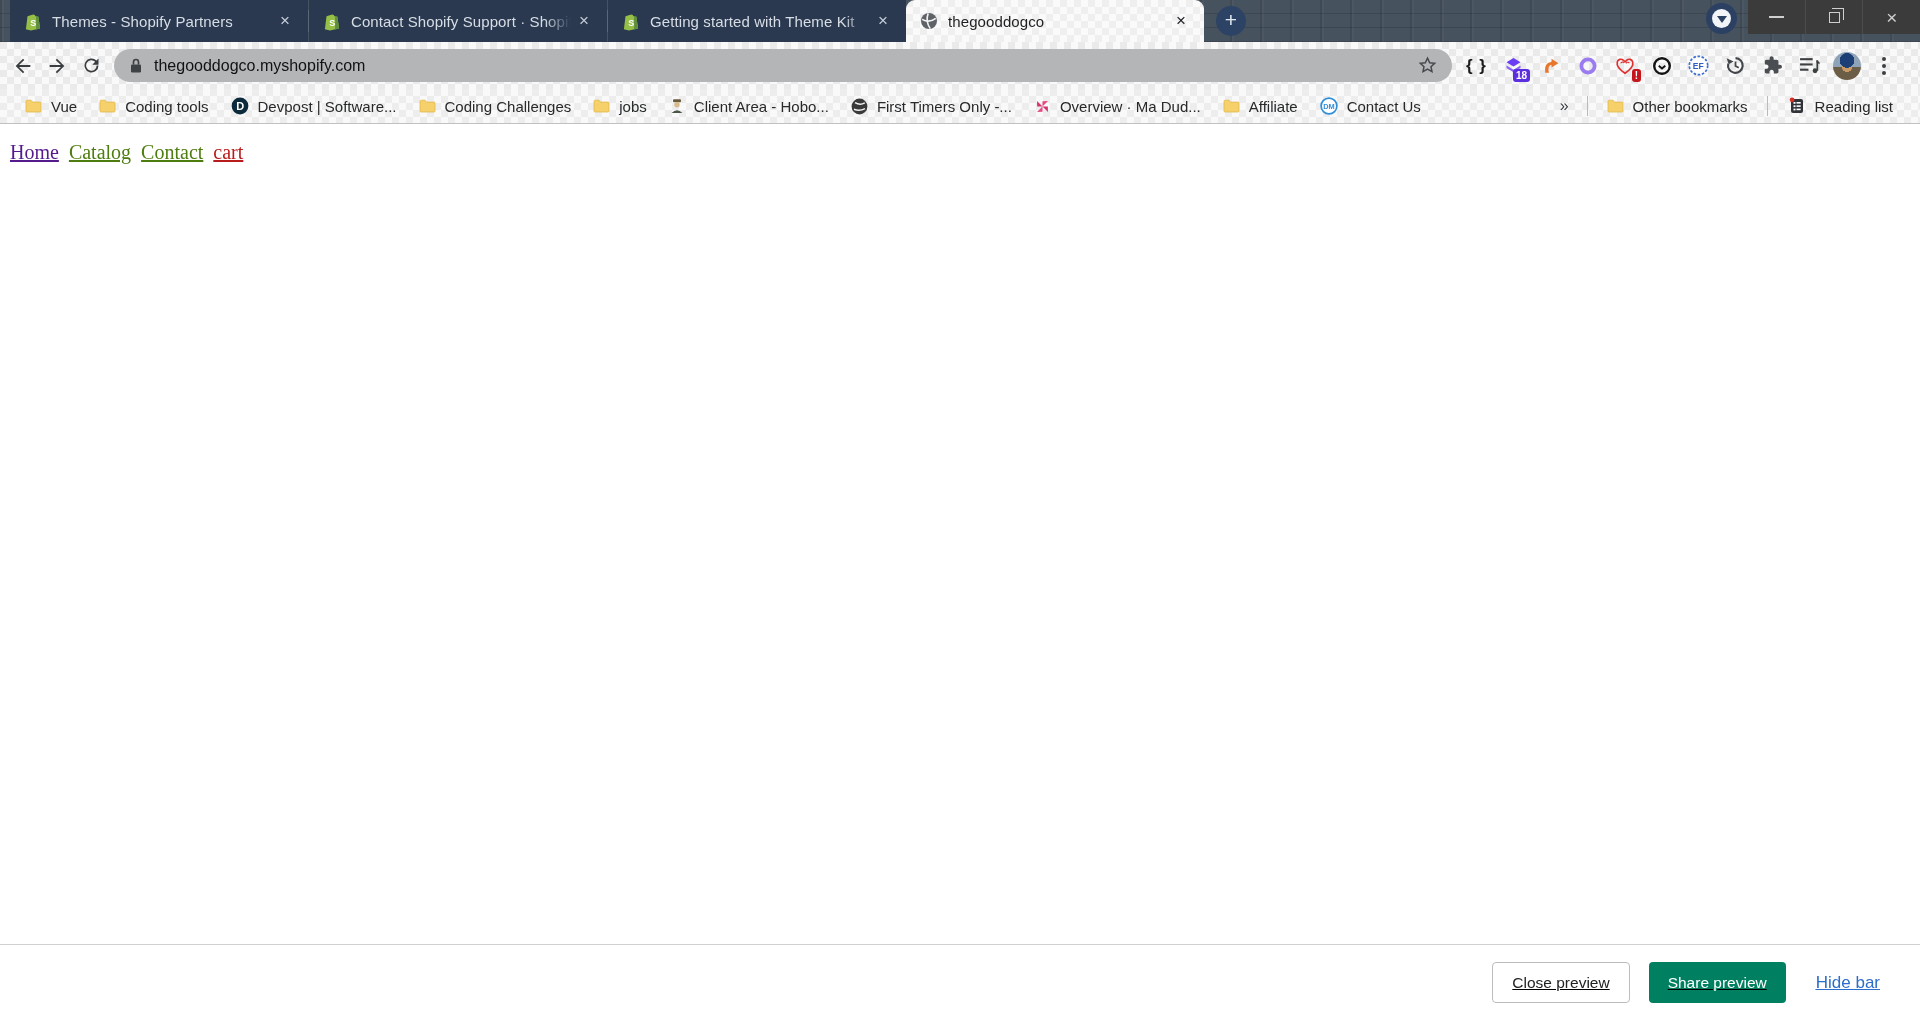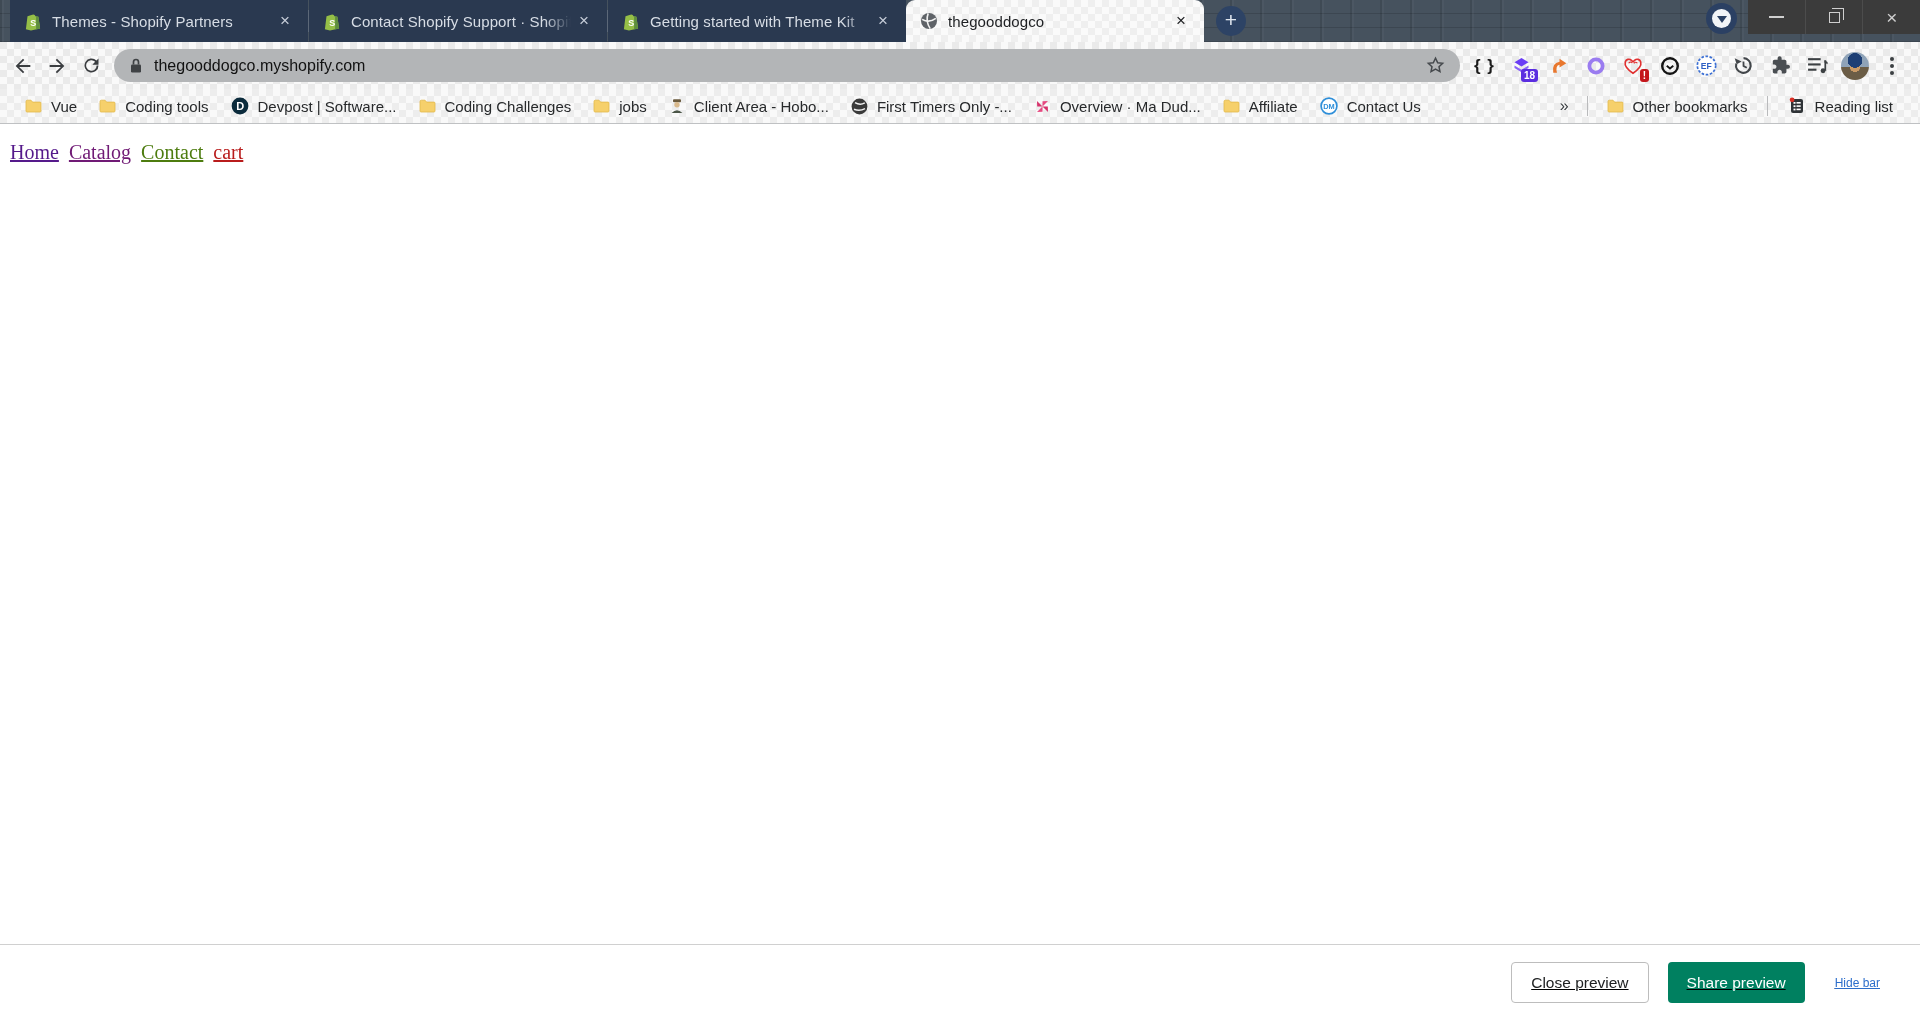--- a/index.html
+++ b/index.html
@@ -51,21 +51,21 @@
   .restore-glyph { width:11px; height:11px; border:1.5px solid #cfcfcf; position:relative; background:#3b3b3b; }
   .restore-glyph::before { content:""; position:absolute; left:2px; top:-4.5px; width:11px; height:11px; border:1.5px solid #cfcfcf; border-left:none; border-bottom:none; }
   .close-glyph { font-size:19px; line-height:1; color:#cfcfcf; font-weight:400; }
 
   
   .toolbar {
     position:absolute; left:0; top:42px; width:1920px; height:47px;
     background-color:#f2f2f2;
     background-image:repeating-conic-gradient(rgba(255,255,255,0.55) 0% 25%, rgba(0,0,0,0.03) 0% 50%);
     background-size:14px 14px;
-    display:flex; align-items:center; padding:0 10px 0 6px;
+    display:flex; align-items:center; padding:0 18px 0 6px;
   }
   .nav-btn { width:34px; height:34px; border-radius:50%; display:flex; align-items:center; justify-content:center; flex:none; }
   .omnibox {
     flex:1; height:33px; border-radius:17px; background:#b3b5b7;
     display:flex; align-items:center; padding:0 6px 0 15px; margin:0 6px; min-width:0;
   }
   .omnibox .url { font-size:16px; color:#121212; margin-left:11px; flex:1; white-space:nowrap; overflow:hidden; }
   .ext-row { display:flex; align-items:center; flex:none; }
   .ext-btn { width:37px; height:34px; display:flex; align-items:center; justify-content:center; position:relative; flex:none; }
   .badge {
@@ -107,21 +107,21 @@
   .previewbar {
     position:absolute; left:0; top:944px; width:1920px; height:76px; background:#fff;
     border-top:1px solid #d0d0d0; display:flex; align-items:center; padding:0 40px 0 20px;
   }
   .pv-text { font-size:15.5px; color:#1c1e20; line-height:25px; }
   .pv-text b { font-weight:bold; }
   .pv-actions { margin-left:auto; display:flex; align-items:center;text-decoration:underline; }
   .btn { height:41px; border-radius:4px; font-size:15.5px; padding:0 19px; display:flex; align-items:center; cursor:pointer; }
   .btn-plain { background:#fff; border:1px solid #bdbdbd; color:#202223; }
   .btn-green { border:none; color:#fff; font-weight:500; margin-left:19px; }
-  .hide-link { color:#2c6ecb; margin-left:30px; font-size:12px; }
+  .hide-link { color:#2c6ecb; margin-left:30px; font-size:17px; }
 
   svg { display:block; }
 </style>
 </head>
 <body>
 
 <div class="tabstrip">
   <div class="tabs">
     <div class="tab">
       <span class="favicon">
@@ -390,21 +390,21 @@
           <circle cx="4.6" cy="2.8" r="2.4" fill="#d93025"></circle>
         </svg>
       <span>Reading list</span>
     </div>
   </div>
 </div>
 
 <div class="page">
   <div class="page-nav">
     <a href="#" style="color: rgb(85, 26, 139);">Home</a>
-    <a href="#" style="color: #701a75;">Catalog</a>
+    <a href="#" style="color: #4d7c0f;">Catalog</a>
     <a href="#" style="color: #4d7c0f;">Contact</a>
     <a href="#" style="color: #b91c1c;">cart</a>
   </div>
 </div>
 
 <div class="previewbar">
   <div class="pv-actions">
     <button class="btn btn-plain">Close preview</button>
     <button class="btn btn-green" id="share-btn" style="background: rgb(0, 128, 96);">Share preview</button>
     <a href="#" class="hide-link">Hide bar</a>

